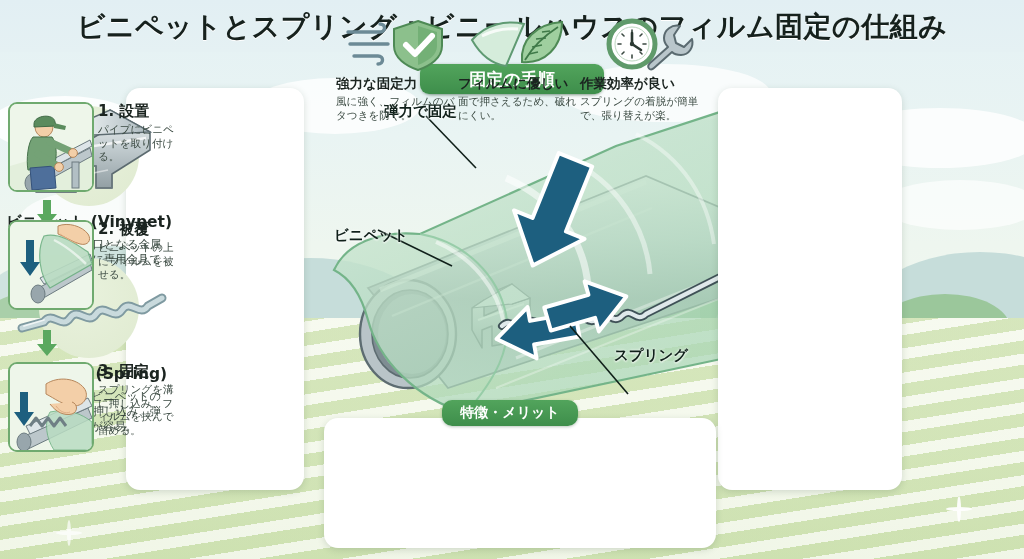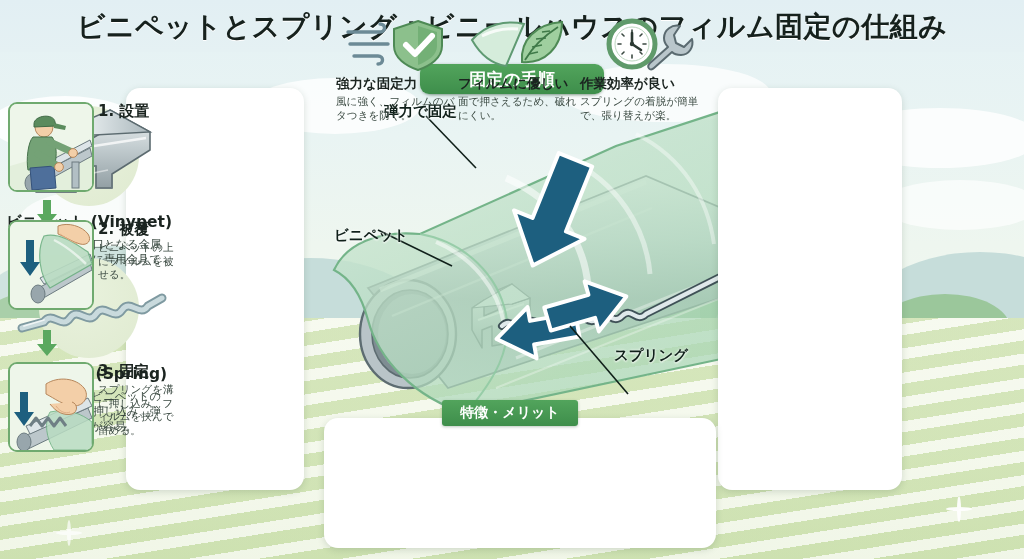--- a/index.html
+++ b/index.html
@@ -65,21 +65,21 @@
   .step{position:absolute;left:8px;width:168px;height:100px;}
   .step-img{position:absolute;left:0;top:0;width:82px;height:86px;border-radius:9px;
     overflow:hidden;border:2px solid #6faa6f;background:#eaf4e6;}
   .step-txt{position:absolute;left:90px;top:0;width:80px;}
   .step-title{font-size:15px;font-weight:bold;color:#1b2420;}
   .step-desc{font-size:10.6px;line-height:1.28;color:#3b4a42;margin-top:2px;}
   .flow-arrow{position:absolute;left:36px;width:22px;height:26px;}
 
   
   #feat-panel{left:324px;top:418px;width:392px;height:130px;}
-  #feat-badge{top:400px;width:136px;height:26px;border-radius:3px;font-size:14px;}
+  #feat-badge{top:400px;width:136px;height:26px;border-radius:10px;font-size:14px;}
   .feat{position:absolute;top:16px;width:126px;text-align:left;}
   .feat-icon{height:58px;display:flex;align-items:center;justify-content:center;}
   .feat-title{font-size:13.5px;font-weight:bold;color:#1b2420;margin-top:1px;}
   .feat-desc{font-size:10.6px;line-height:1.3;color:#3b4a42;margin-top:2px;}
 
   
   #center-art{position:absolute;left:316px;top:58px;width:410px;height:360px;}
   .lbl{position:absolute;font-size:14.5px;font-weight:bold;color:#10201a;
     text-shadow:0 1px 2px rgba(255,255,255,.95),0 0 3px rgba(255,255,255,.9);white-space:nowrap;}
   #lbl-film{left:384px;top:101px;}
@@ -272,20 +272,21 @@
         <path d="M40 38 L62 48" stroke="#74a276" stroke-width="7" stroke-linecap="round"></path>
         <path d="M28 50 L48 62" stroke="#74a276" stroke-width="7" stroke-linecap="round"></path>
         <circle cx="63" cy="49" r="4.4" fill="#f3cfa8" stroke="#b6875c" stroke-width="1"></circle>
         <circle cx="49" cy="63" r="4.4" fill="#f3cfa8" stroke="#b6875c" stroke-width="1"></circle>
 
         <rect x="62" y="58" width="7" height="26" fill="#b2bfc4" stroke="#6c7b80" stroke-width="1"></rect>
       </svg>
     </div>
     <div class="step-txt">
       <div class="step-title">1. 設置</div>
+      <div class="step-desc">パイプにビニペットを取り付ける。</div>
     </div>
   </div>
   <div class="flow-arrow" style="top:200px;">
     <svg width="22" height="26" viewBox="0 0 22 26">
         <path d="M7 0 L15 0 L15 14 L21 14 L11 26 L1 14 L7 14 Z" fill="#5aa85f"></path>
       </svg>
   </div>
 
   <div class="step" style="top:220px;padding-left:40px;">
     <div class="step-img">

